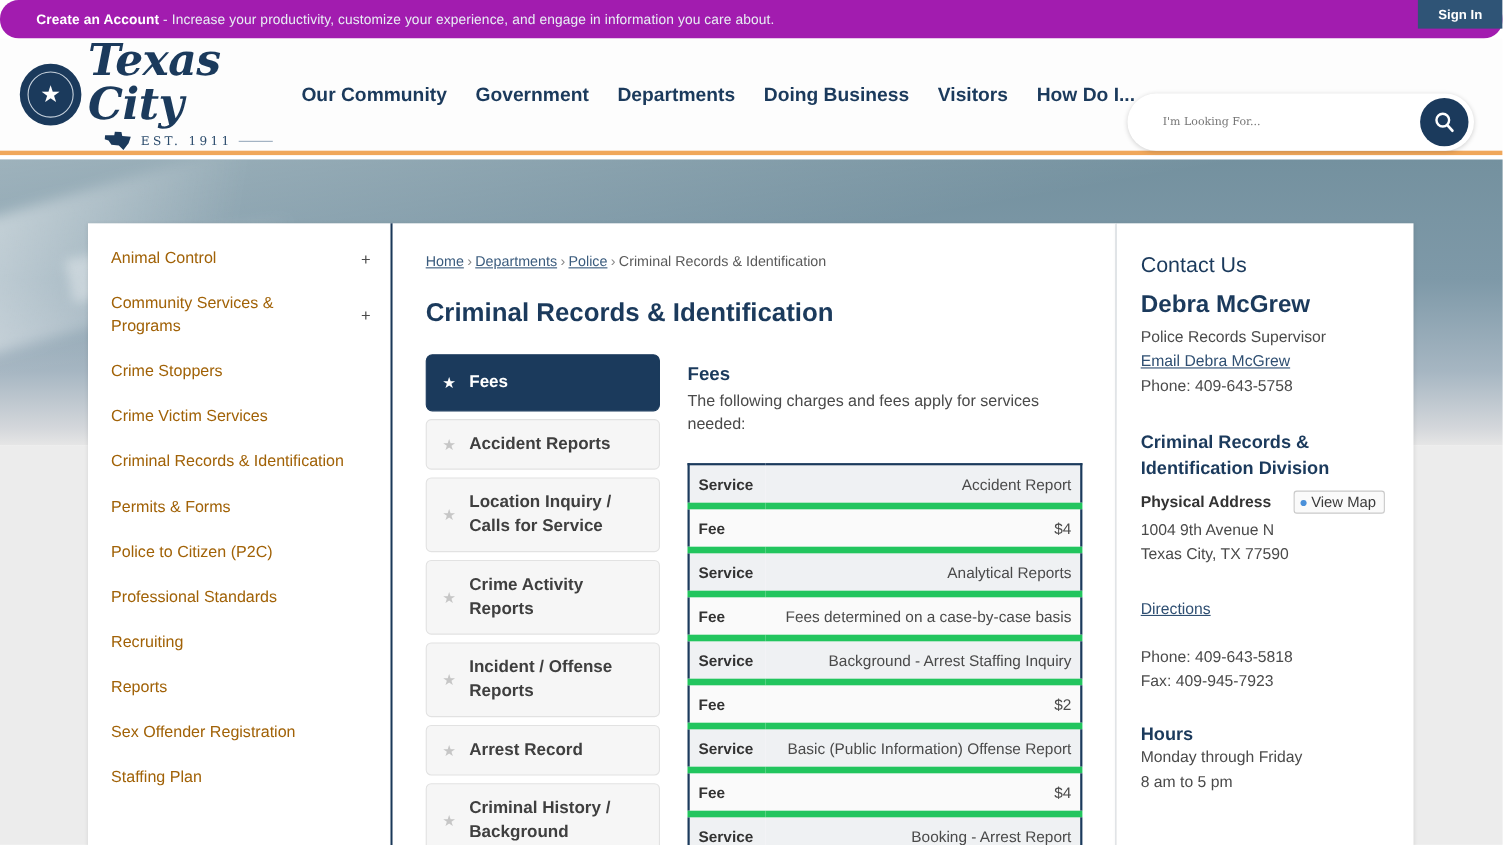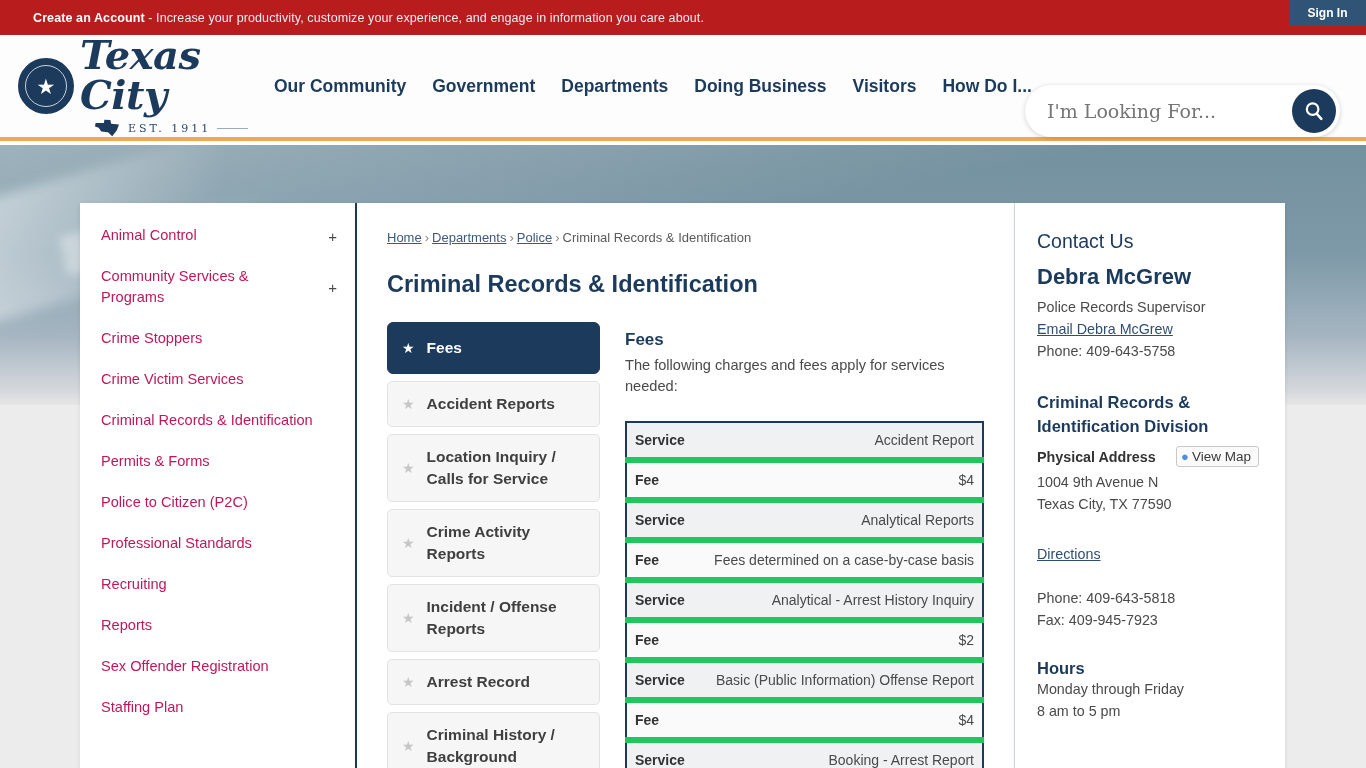--- a/index.html
+++ b/index.html
@@ -6,24 +6,25 @@
   html, body {
     width: 1366px; height: 768px;
     overflow: hidden;
     font-family: "Liberation Sans", sans-serif;
     background: #ffffff;
   }
 
   
   .topbar {
     height: 35px;
-    background: #b91c1c;
+    background: #a21caf;
     display: flex;
     align-items: center;
     position: relative;
+    border-radius: 17px;
   }
   .topbar-msg {
     color: #e8eef4;
     font-size: 12.5px;
     margin-left: 33px;
     letter-spacing: .1px;
     white-space: nowrap;
   }
   .topbar-msg b { color: #ffffff; font-weight: bold; }
   .signin {
@@ -141,23 +142,23 @@
     box-shadow: 0 1px 5px rgba(0,0,0,.18);
     display: flex;
     align-items: center;
   }
   .searchbox input {
     flex: 1;
     border: none;
     outline: none;
     background: transparent;
     font-family: "DejaVu Serif", serif;
-    font-size: 19px;
+    font-size: 10px;
     color: #6b6b6b;
-    margin-left: 22px;
+    margin-left: 32px;
   }
   .search-btn {
     width: 44px; height: 44px;
     border-radius: 50%;
     background: #1b3a5c;
     margin-right: 5px;
     display: flex; align-items: center; justify-content: center;
     cursor: pointer;
     flex: none;
   }
@@ -216,21 +217,21 @@
     min-height: 565px;
     padding: 12px 0 0 0;
     box-shadow: 0 1px 4px rgba(0,0,0,.10);
   }
   .side-item {
     padding: 10px 30px 10px 21px;
     position: relative;
     cursor: pointer;
   }
   .side-item span.lbl {
-    color: #be185d;
+    color: #a16207;
     font-size: 14.6px;
     line-height: 21px;
     display: block;
     padding-right: 12px;
   }
   .side-item .plus {
     position: absolute;
     right: 18px;
     top: 50%;
     transform: translateY(-50%);
@@ -557,21 +558,21 @@
             <tr class="svc">
               <th>Service</th>
               <td>Analytical Reports</td>
             </tr>
             <tr class="fee">
               <th>Fee</th>
               <td>Fees determined on a case-by-case basis</td>
             </tr>
             <tr class="svc">
               <th>Service</th>
-              <td>Analytical - Arrest History Inquiry</td>
+              <td>Background - Arrest Staffing Inquiry</td>
             </tr>
             <tr class="fee">
               <th>Fee</th>
               <td>$2</td>
             </tr>
             <tr class="svc">
               <th>Service</th>
               <td>Basic (Public Information) Offense Report</td>
             </tr>
             <tr class="fee">

